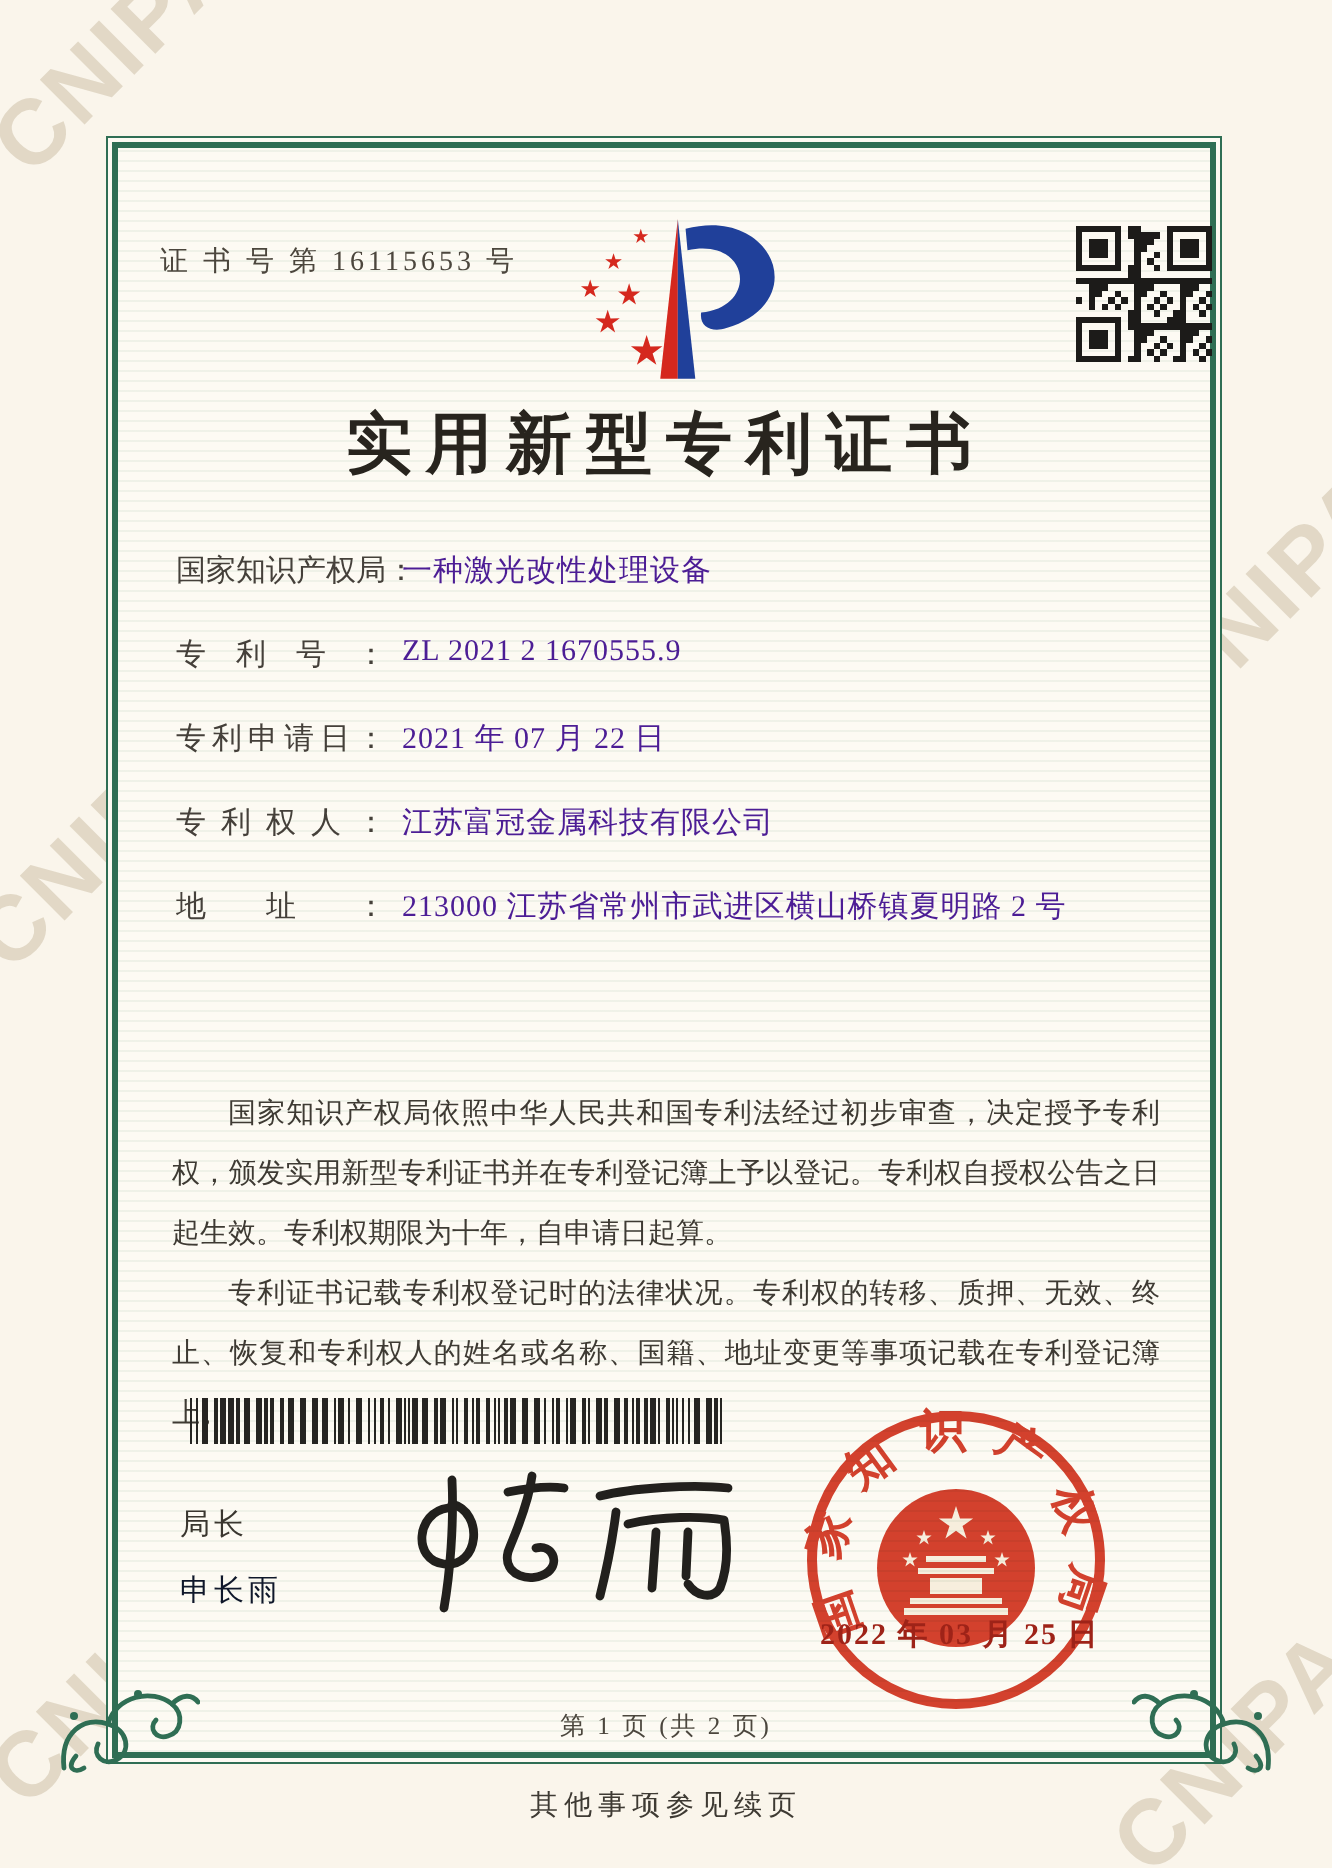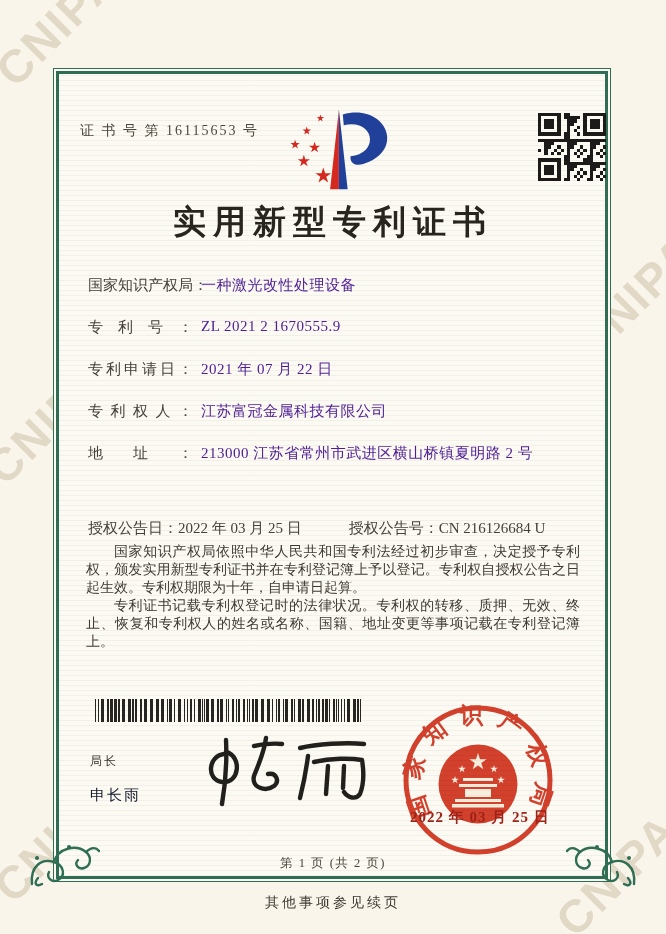--- a/index.html
+++ b/index.html
@@ -44,26 +44,26 @@
   .field-row{ height:21px; margin-bottom:21px; white-space:nowrap; }
   .field-label{
     display:inline-block; width:105px; text-align:justify;
     text-align-last:justify; vertical-align:top; color:#45403a;
   }
   .field-value{ margin-left:8px; color:#4c1d95; letter-spacing:0.5px; }
   .grant-row{ position:absolute; left:88px; top:519px; font-size:15px; white-space:nowrap; color:#45403a;}
   .grant-first{ display:inline-block; width:257px; }
   .paras{
     position:absolute; left:86px; top:543px; width:494px;
-    font-size:14px; line-height:18px; color:#3e3a33; text-align:justify;
+    font-size:14px; line-height:30px; color:#3e3a33; text-align:justify;
   }
   .paras p{ margin:0; text-indent:2em; }
   .barcode{ position:absolute; left:95px; top:699px; width:270px; height:23px; }
   .signer-title{
-    position:absolute; left:90px; top:753px; font-size:12px; color:#3a362f;
+    position:absolute; left:90px; top:753px; font-size:15px; color:#3a362f;
     font-family:"Liberation Sans","DejaVu Sans",sans-serif; letter-spacing:2px;
   }
   .signer-name{
     position:absolute; left:90px; top:786px; font-size:15px; color:#0f172a;
     font-family:"Liberation Sans","DejaVu Sans",sans-serif; letter-spacing:2px;
   }
   .signature{ position:absolute; left:196px; top:732px; width:190px; height:80px; }
   .seal{ position:absolute; left:398px; top:700px; width:160px; height:160px;
          opacity:0.93; mix-blend-mode:multiply; }
   .seal-date{
@@ -277,24 +277,20 @@
       <span class="field-label">专利申请日：</span><span class="field-value">2021 年 07 月 22 日</span>
     </div>
     <div class="field-row">
       <span class="field-label">专利权人：</span><span class="field-value">江苏富冠金属科技有限公司</span>
     </div>
     <div class="field-row">
       <span class="field-label">地址：</span><span class="field-value">213000 江苏省常州市武进区横山桥镇夏明路 2 号</span>
     </div>
   </div>
 
-  <div class="grant-row">
-    <span class="grant-first"><span>授权公告日：</span><span>2022 年 03 月 25 日</span></span>
-    <span><span>授权公告号：</span><span>CN 216126684 U</span></span>
-  </div>
 
   <div class="paras">
     <p>国家知识产权局依照中华人民共和国专利法经过初步审查，决定授予专利权，颁发实用新型专利证书并在专利登记簿上予以登记。专利权自授权公告之日起生效。专利权期限为十年，自申请日起算。</p>
     <p>专利证书记载专利权登记时的法律状况。专利权的转移、质押、无效、终止、恢复和专利权人的姓名或名称、国籍、地址变更等事项记载在专利登记簿上。</p>
   </div>
 
   <svg class="barcode" id="barcode-svg" viewBox="0 0 270 23" preserveAspectRatio="none">
       <rect x="0" y="0" width="1" height="23" fill="#262522"></rect>
       <rect x="3" y="0" width="1" height="23" fill="#262522"></rect>
       <rect x="6" y="0" width="3" height="23" fill="#262522"></rect>

